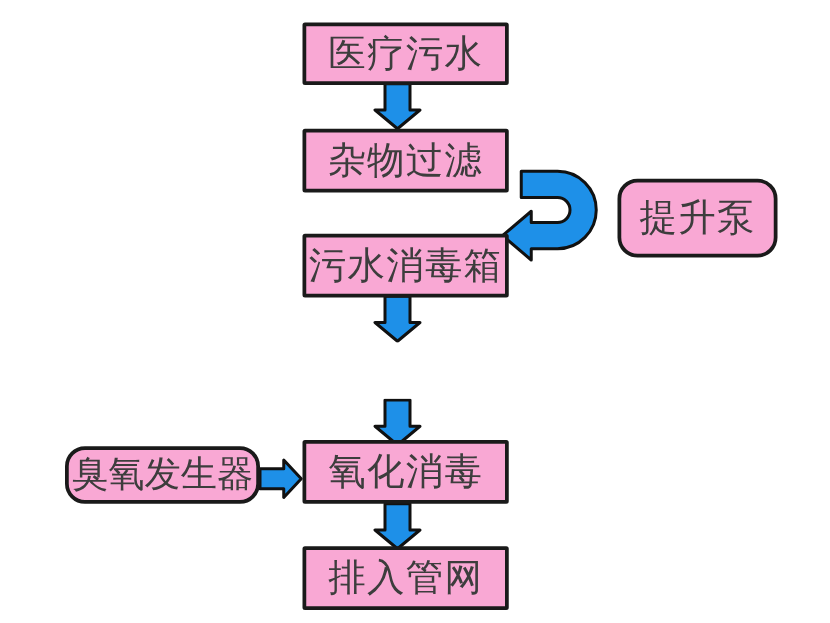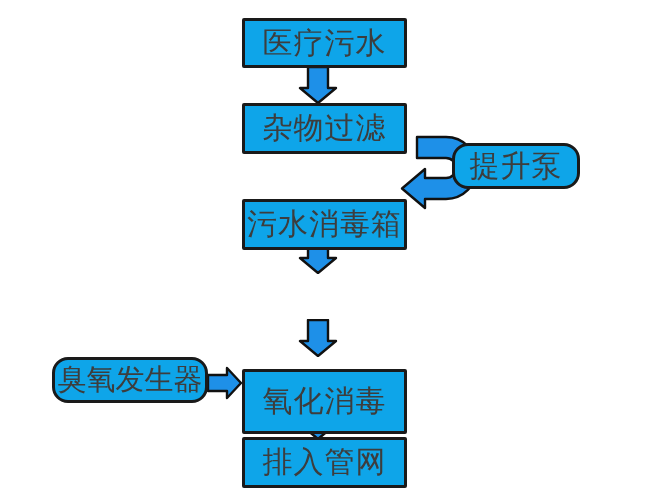--- a/index.html
+++ b/index.html
@@ -6,40 +6,40 @@
   .stage{
     position:relative;
     width:664px;height:498px;
     background:#ffffff;
     overflow:hidden;
     font-family:"Liberation Serif","DejaVu Serif",serif;
   }
   .node{
     position:absolute;
     box-sizing:border-box;
-    background:#0ea5e9;
+    background:#f9a8d4;
     border:3px solid #1a1a1a;
     display:flex;
     align-items:center;
     justify-content:center;
     z-index:2;
     color:#3d3d3d;
     font-size:30px;
     letter-spacing:1px;
     white-space:nowrap;
   }
   .pbox{width:165px;border-radius:2px;}
   .rbox{border-radius:16px;}
   .n1{left:242px;top:18px;height:50px;}
   .n2{left:242px;top:103px;height:51px;align-items:center;}
-  .n3{left:242px;top:199px;height:51px;}
+  .n3{left:242px;top:187px;height:51px;}
   .n4{left:242px;top:270px;height:52px;}
-  .n5{left:242px;top:352px;height:65px;margin-top:17px;}
+  .n5{left:242px;top:352px;height:51px;}
   .n6{left:242px;top:437px;height:51px;text-align:right;}
-  .pump{left:452px;top:143px;width:128px;height:46px;}
+  .pump{left:494px;top:143px;width:128px;height:63px;}
   .ozone{left:52px;top:357px;width:156px;height:46px;font-size:29px;letter-spacing:0;font-family:Liberation Mono, monospace;}
   .arrow{position:absolute;z-index:1;display:block;}
   .arrow polygon,.arrow path{
     stroke:#111111;
     stroke-width:2.4;
     stroke-linejoin:round;
   }
   .a1{left:298px;top:66px;}
   .a2{left:298px;top:236px;}
   .a3{left:298px;top:319px;}

